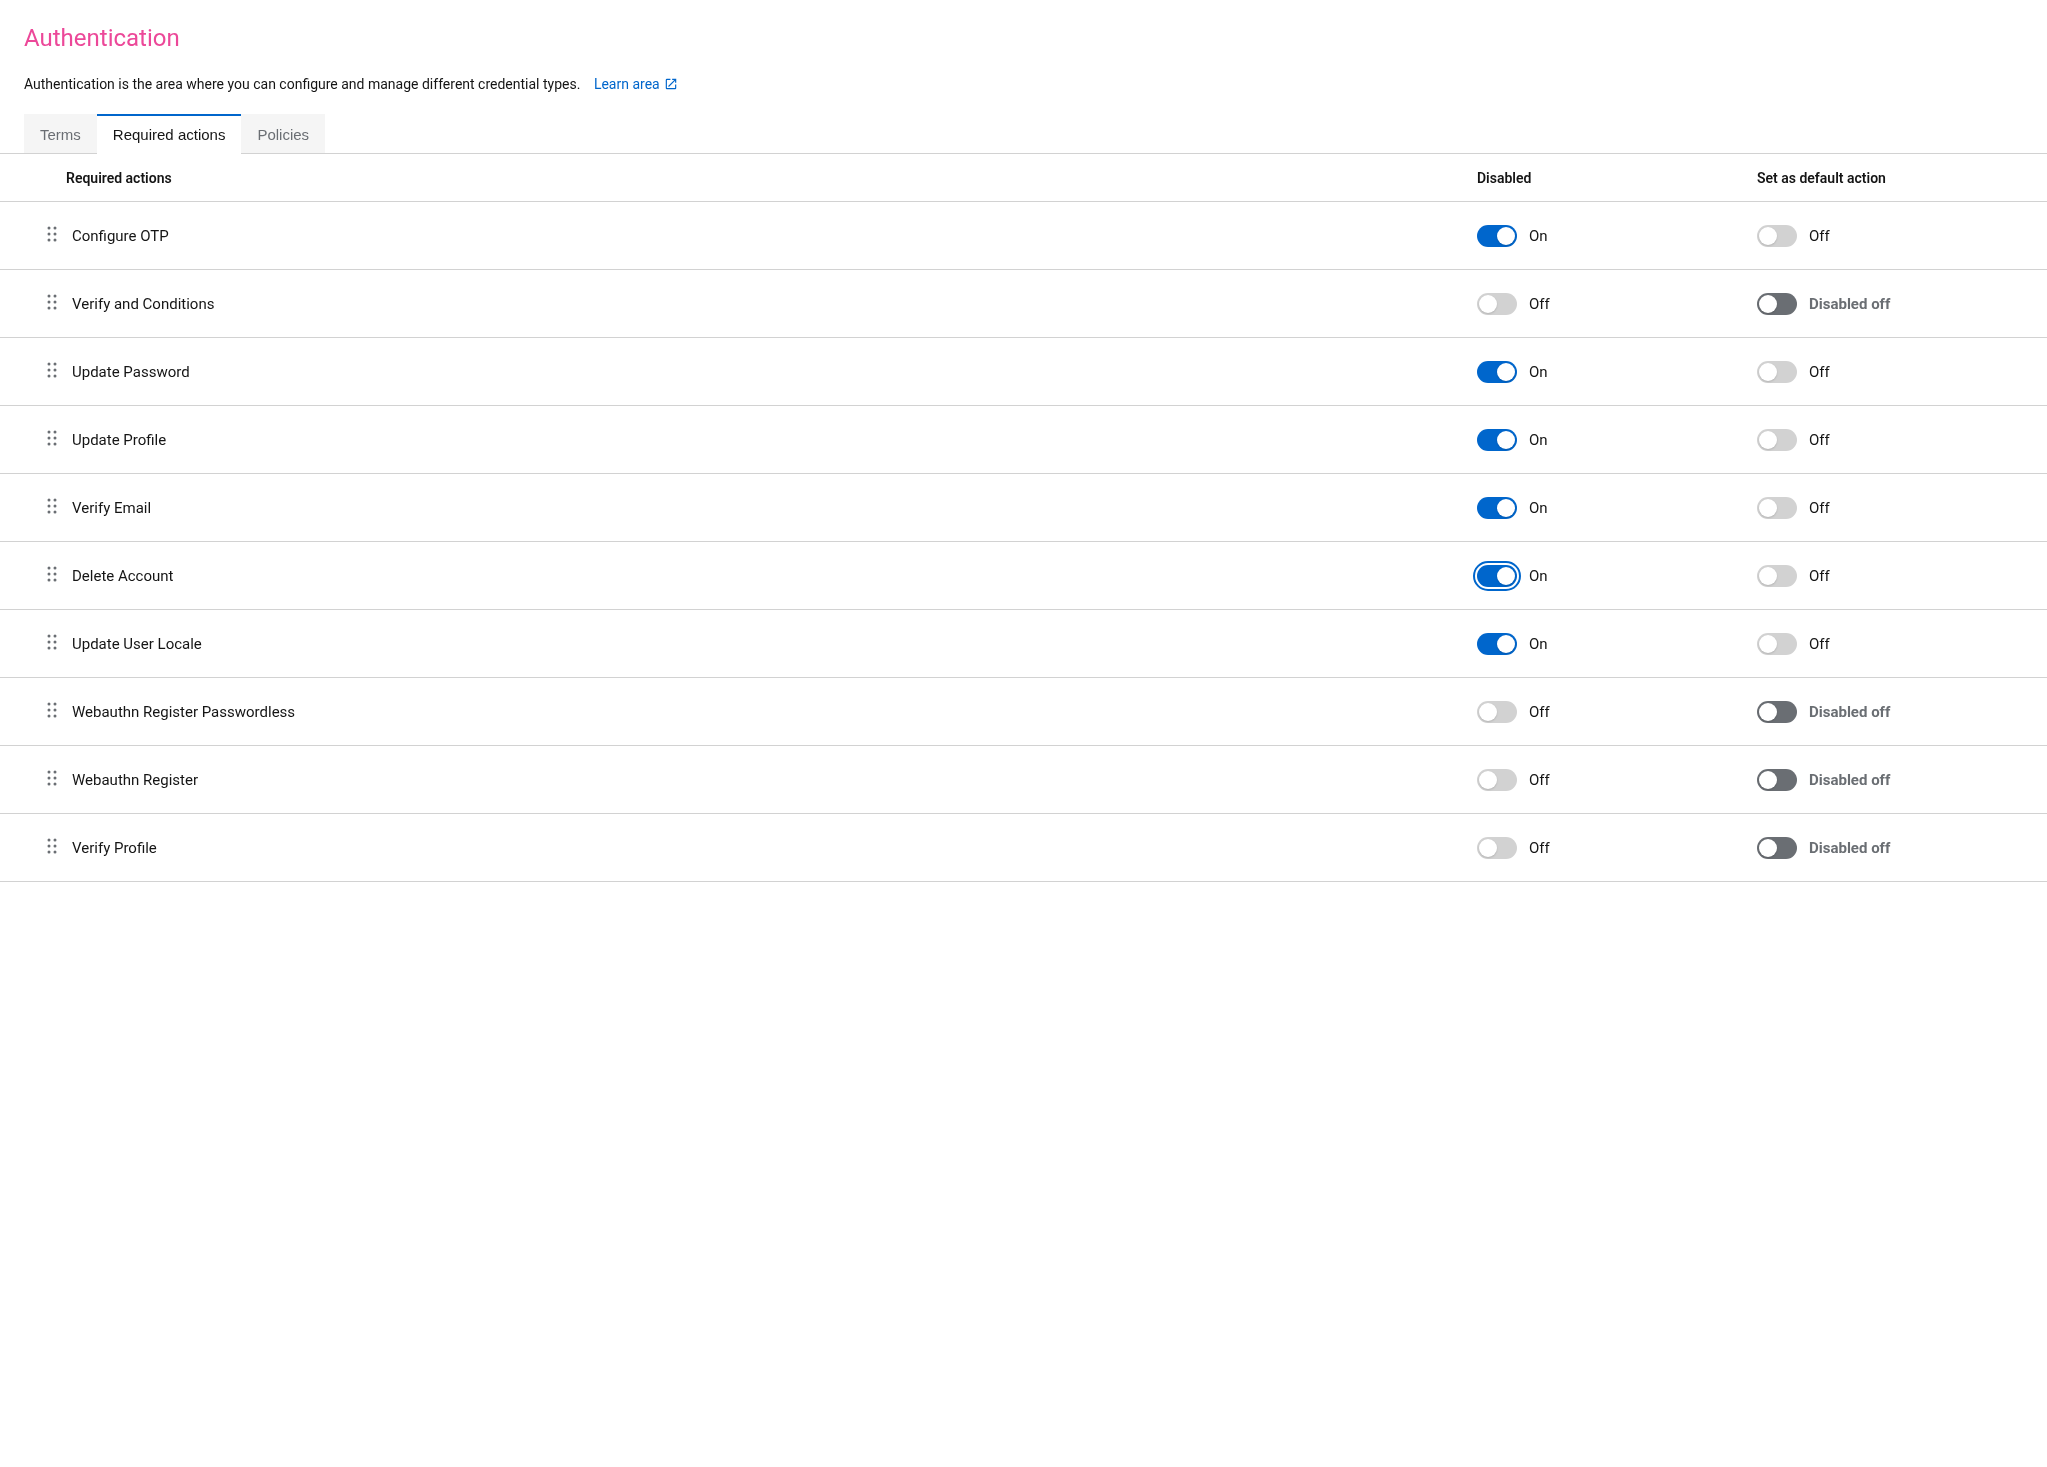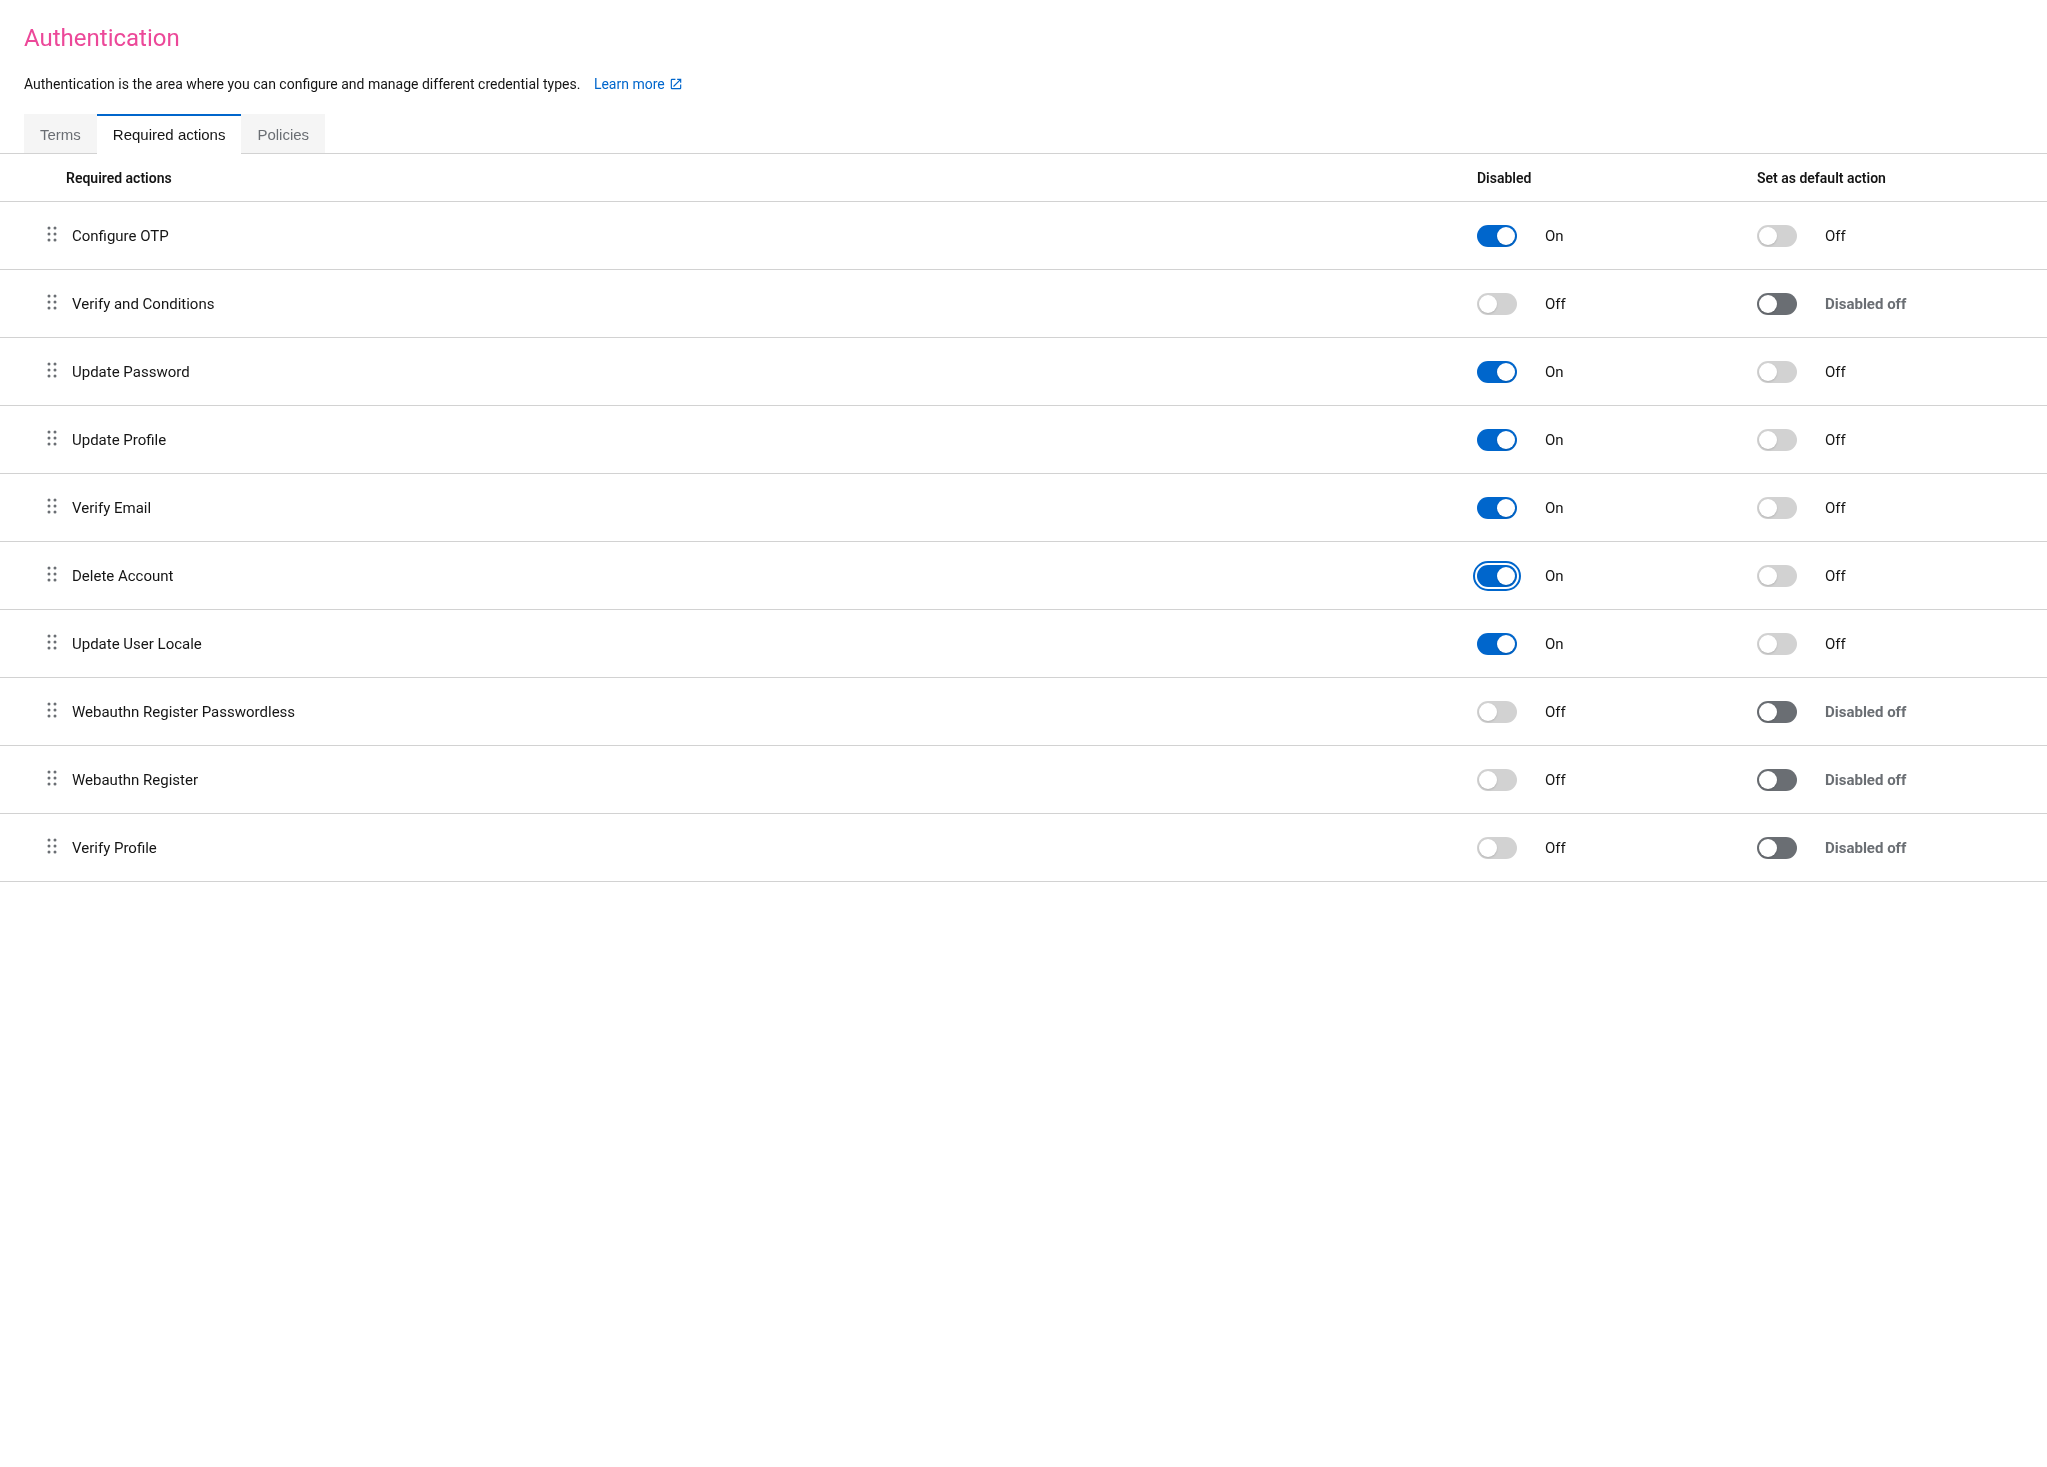--- a/index.html
+++ b/index.html
@@ -96,21 +96,21 @@
     width: 12px;
     height: 16px;
   }
   .name-cell {
     font-size: 15px;
     color: #151515;
   }
   .switch-cell {
     display: flex;
     align-items: center;
-    gap: 28px;
+    gap: 12px;
     text-align: right;
   }
   .switch {
     position: relative;
     width: 40px;
     height: 22px;
     border-radius: 11px;
     cursor: pointer;
     flex-shrink: 0;
   }
@@ -145,21 +145,21 @@
 </style>
 </head>
 <body>
 
 <div class="page">
   <div class="header-block">
     <h1 class="page-title">Authentication</h1>
     <p class="page-desc">
       <span>Authentication is the area where you can configure and manage different credential types.</span>
       <a href="#" class="learn-more">
-        <span>Learn more</span>
+        <span>Learn area</span>
         <span class="ext-icon">
           <svg viewBox="0 0 24 24" width="14" height="14" fill="#0066cc">
               <path d="M14 3v2h3.59L7.05 15.54l1.41 1.41L19 6.41V10h2V3h-7z"></path>
               <path d="M19 19H5V5h6V3H5a2 2 0 0 0-2 2v14a2 2 0 0 0 2 2h14a2 2 0 0 0 2-2v-6h-2v6z"></path>
             </svg>
         </span>
       </a>
     </p>
   </div>
 

